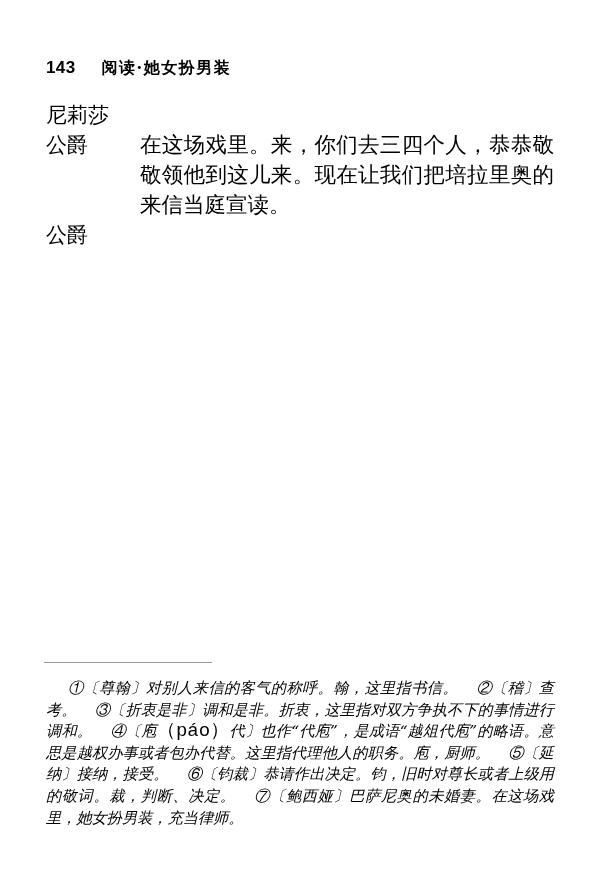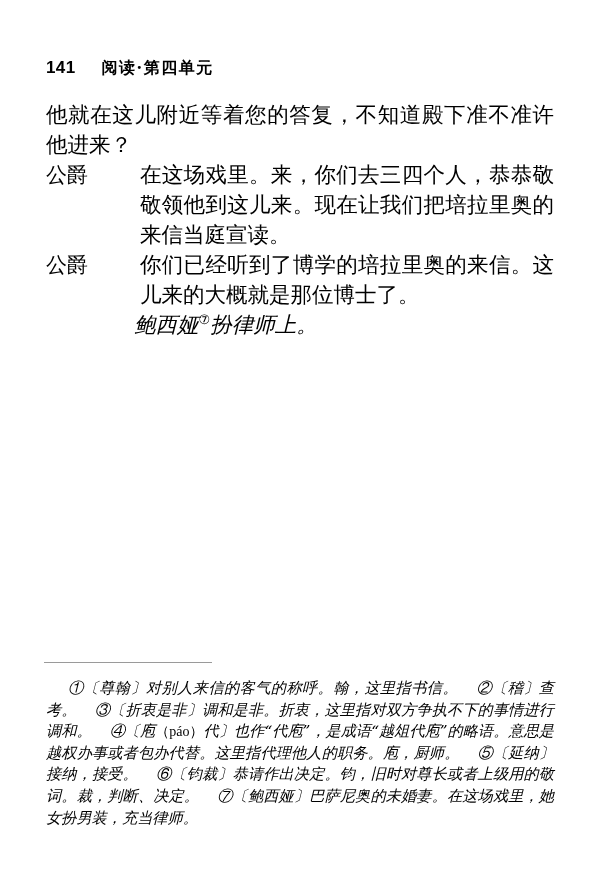--- a/index.html
+++ b/index.html
@@ -127,54 +127,52 @@
   }
   .footnotes .fn {
     white-space: normal;
   }
   .fn-gap {
     display: inline-block;
     width: 18px;
   }
   .pinyin {
     font-style: normal;
-    font-family: Liberation Serif, serif;
-    font-size: 14px;
+    font-family: Liberation Mono, monospace;
+    font-size: 19px;
   }
 </style>
 </head>
 <body>
 
 <div class="page">
 
   <div class="running-head">
-    <span class="folio">141</span>
-    <span class="head-title">阅读·第四单元</span>
+    <span class="folio">143</span>
+    <span class="head-title">阅读·她女扮男装</span>
   </div>
 
   <div class="script">
 
     <div class="speech">
-      <div class="lines">他就在这儿附近等着您的答复，不知道殿下准不准许他进来？</div>
+      <div class="speaker">尼莉莎</div>
     </div>
 
     <div class="speech">
       <div class="speaker">公爵</div>
       <div class="lines">在这场戏里。来，你们去三四个人，恭恭敬敬领他到这儿来。现在让我们把培拉里奥的来信当庭宣读。</div>
     </div>
 
     <div class="speech">
     </div>
 
     <div class="speech">
       <div class="speaker">公爵</div>
-      <div class="lines">你们已经听到了博学的培拉里奥的来信。这儿来的大概就是那位博士了。</div>
     </div>
 
-    <div class="stage">鲍西娅<sup class="note">⑦</sup>扮律师上。</div>
 
   </div>
 
   <div class="footnote-rule"></div>
 
   <div class="footnotes"><span class="fn"><span>①</span><span>〔尊翰〕</span><span>对别人来信的客气的称呼。翰，这里指书信。</span></span><span class="fn-gap"></span><span class="fn"><span>②</span><span>〔稽〕</span><span>查考。</span></span><span class="fn-gap"></span><span class="fn"><span>③</span><span>〔折衷是非〕</span><span>调和是非。折衷，这里指对双方争执不下的事情进行调和。</span></span><span class="fn-gap"></span><span class="fn"><span>④</span><span>〔庖<span class="pinyin">（páo）</span>代〕</span><span>也作“代庖”，是成语“越俎代庖”的略语。意思是越权办事或者包办代替。这里指代理他人的职务。庖，厨师。</span></span><span class="fn-gap"></span><span class="fn"><span>⑤</span><span>〔延纳〕</span><span>接纳，接受。</span></span><span class="fn-gap"></span><span class="fn"><span>⑥</span><span>〔钧裁〕</span><span>恭请作出决定。钧，旧时对尊长或者上级用的敬词。裁，判断、决定。</span></span><span class="fn-gap"></span><span class="fn"><span>⑦</span><span>〔鲍西娅〕</span><span>巴萨尼奥的未婚妻。在这场戏里，她女扮男装，充当律师。</span></span></div>
 
 </div>
 
 </body></html>

